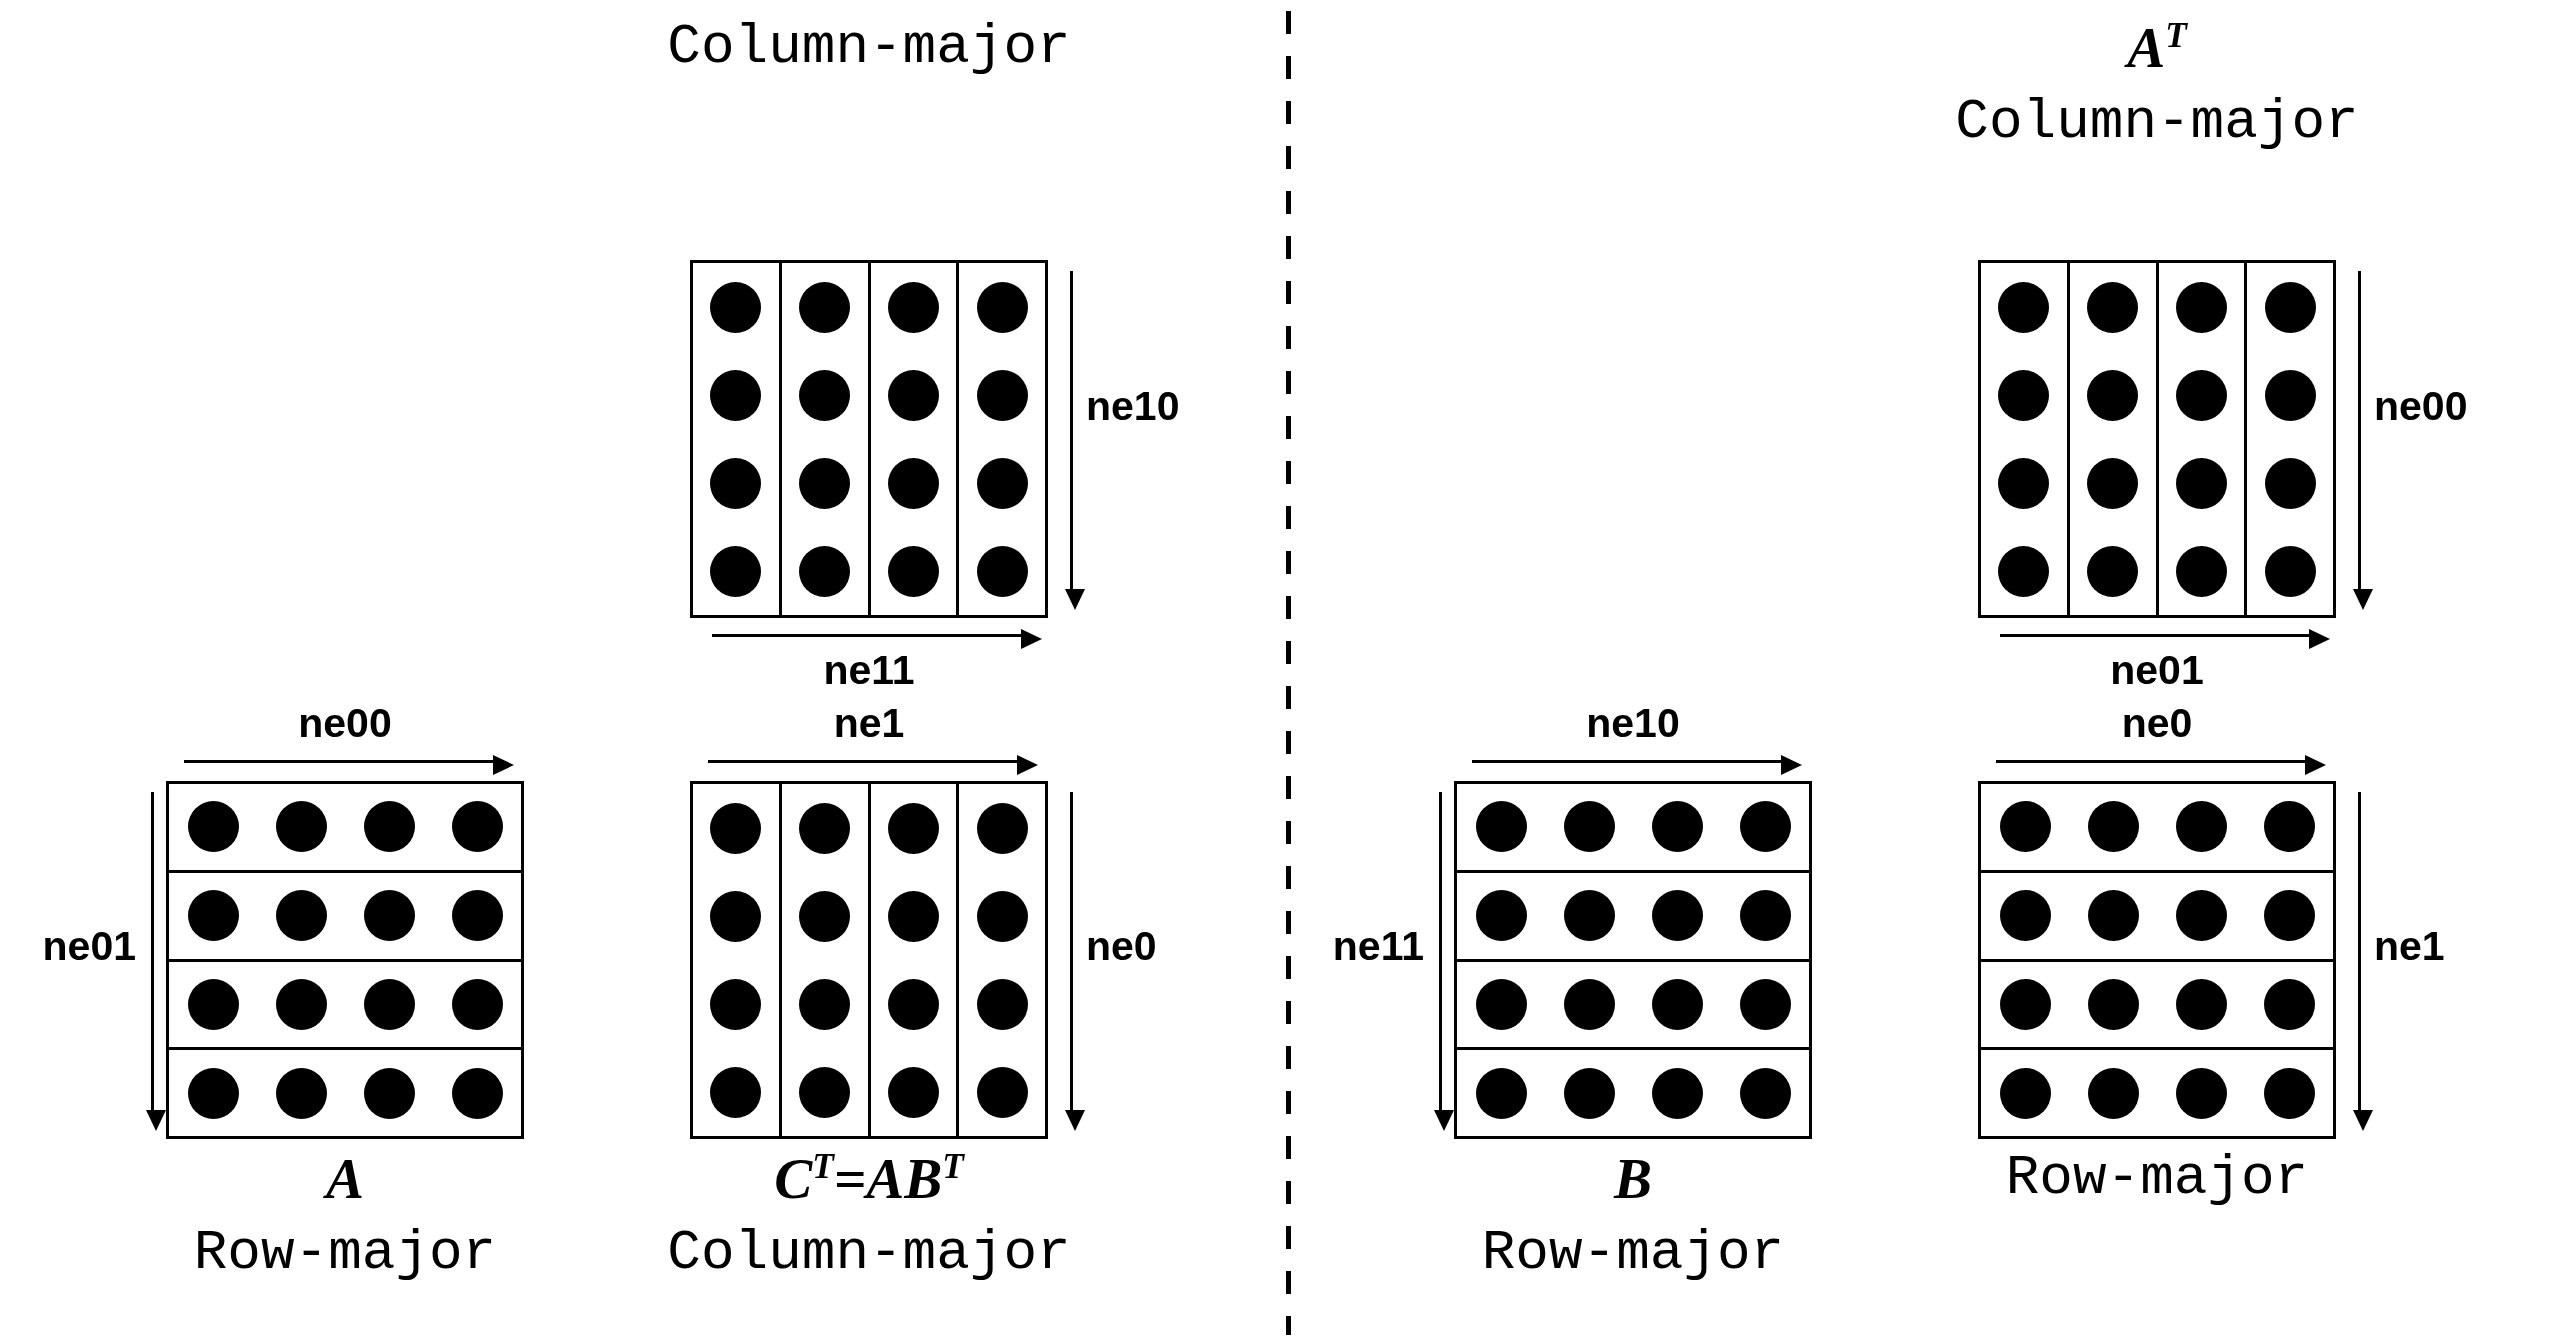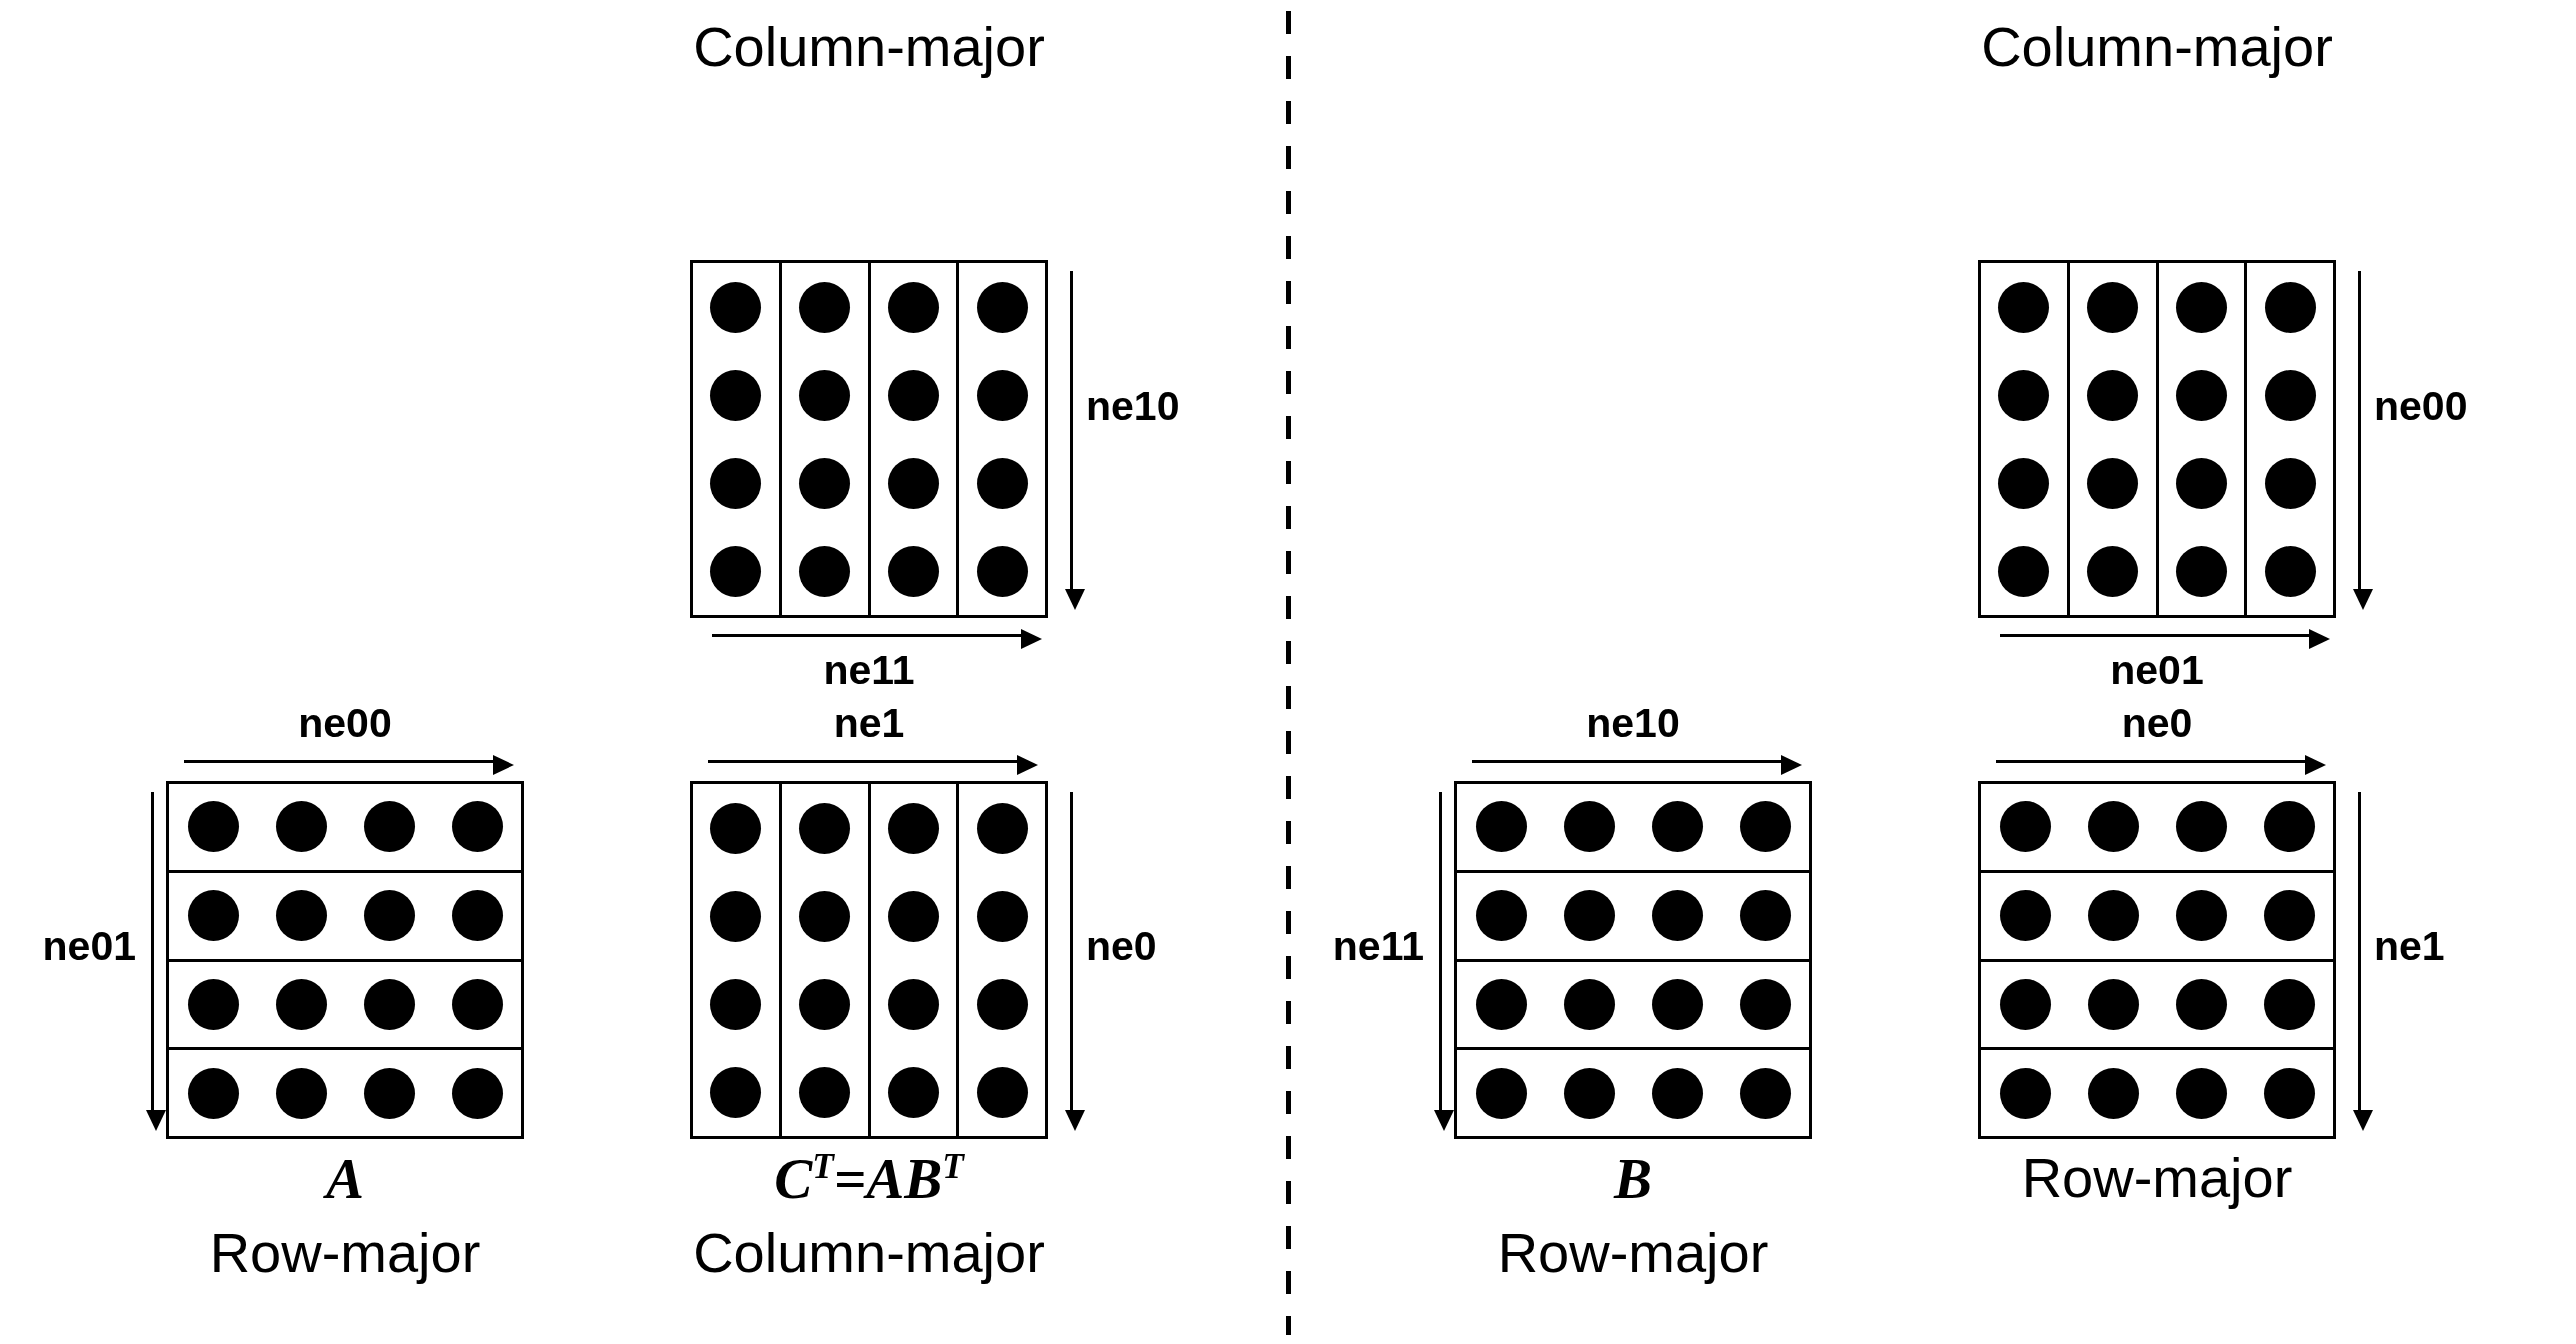--- a/index.html
+++ b/index.html
@@ -101,21 +101,21 @@
   .title-br  { left:600px; top:1147px; width:538px; }
   .math-title {
     font-family:"Liberation Serif","DejaVu Serif",serif;
     font-style:italic; font-weight:bold;
     font-size:57px; line-height:1.12;
     margin-bottom:10.8px;
     white-space:nowrap;
   }
   .math-title sup { font-size:0.62em; }
   .layout-label {
-    font-family:Liberation Sans, sans-serif;
+    font-family:Liberation Mono, monospace;
     font-size:56px; line-height:1.12;
     white-space:nowrap;
   }
 </style>
 </head>
 <body>
 
 <div class="panel left">
 
   <div class="title-block title-top">
@@ -222,20 +222,21 @@
     <div class="layout-label">Column-major</div>
   </div>
 
 </div>
 
 <div class="divider"></div>
 
 <div class="panel right">
 
   <div class="title-block title-top">
+    <div class="math-title"><span>A</span><sup>T</sup><span></span><sup></sup></div>
     <div class="layout-label">Column-major</div>
   </div>
   <div class="matrix mtx-top col">
       <div class="strip">
         <div class="dot" style="background: rgb(0, 0, 0);"></div>
         <div class="dot" style="background: rgb(0, 0, 0);"></div>
         <div class="dot" style="background: rgb(0, 0, 0);"></div>
         <div class="dot" style="background: rgb(0, 0, 0);"></div>
       </div>
       <div class="strip">

